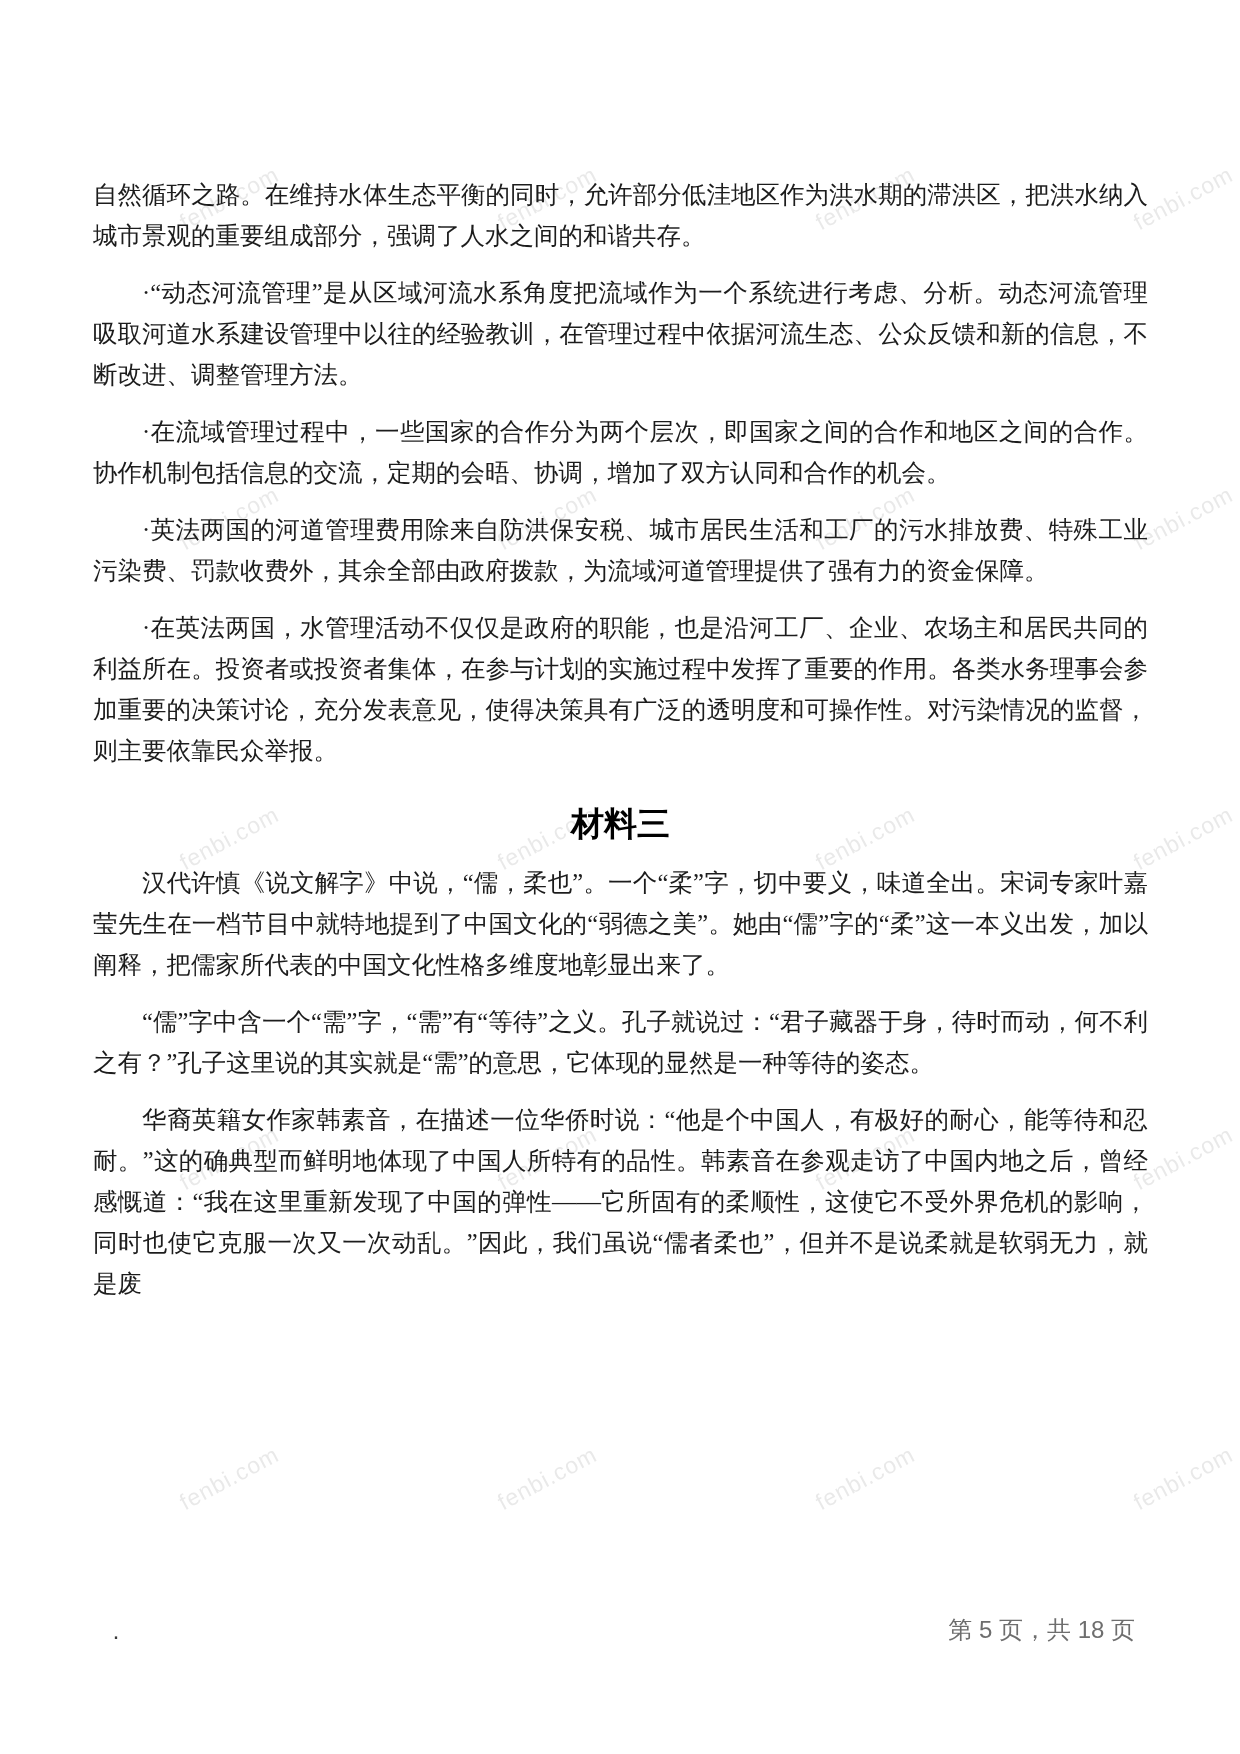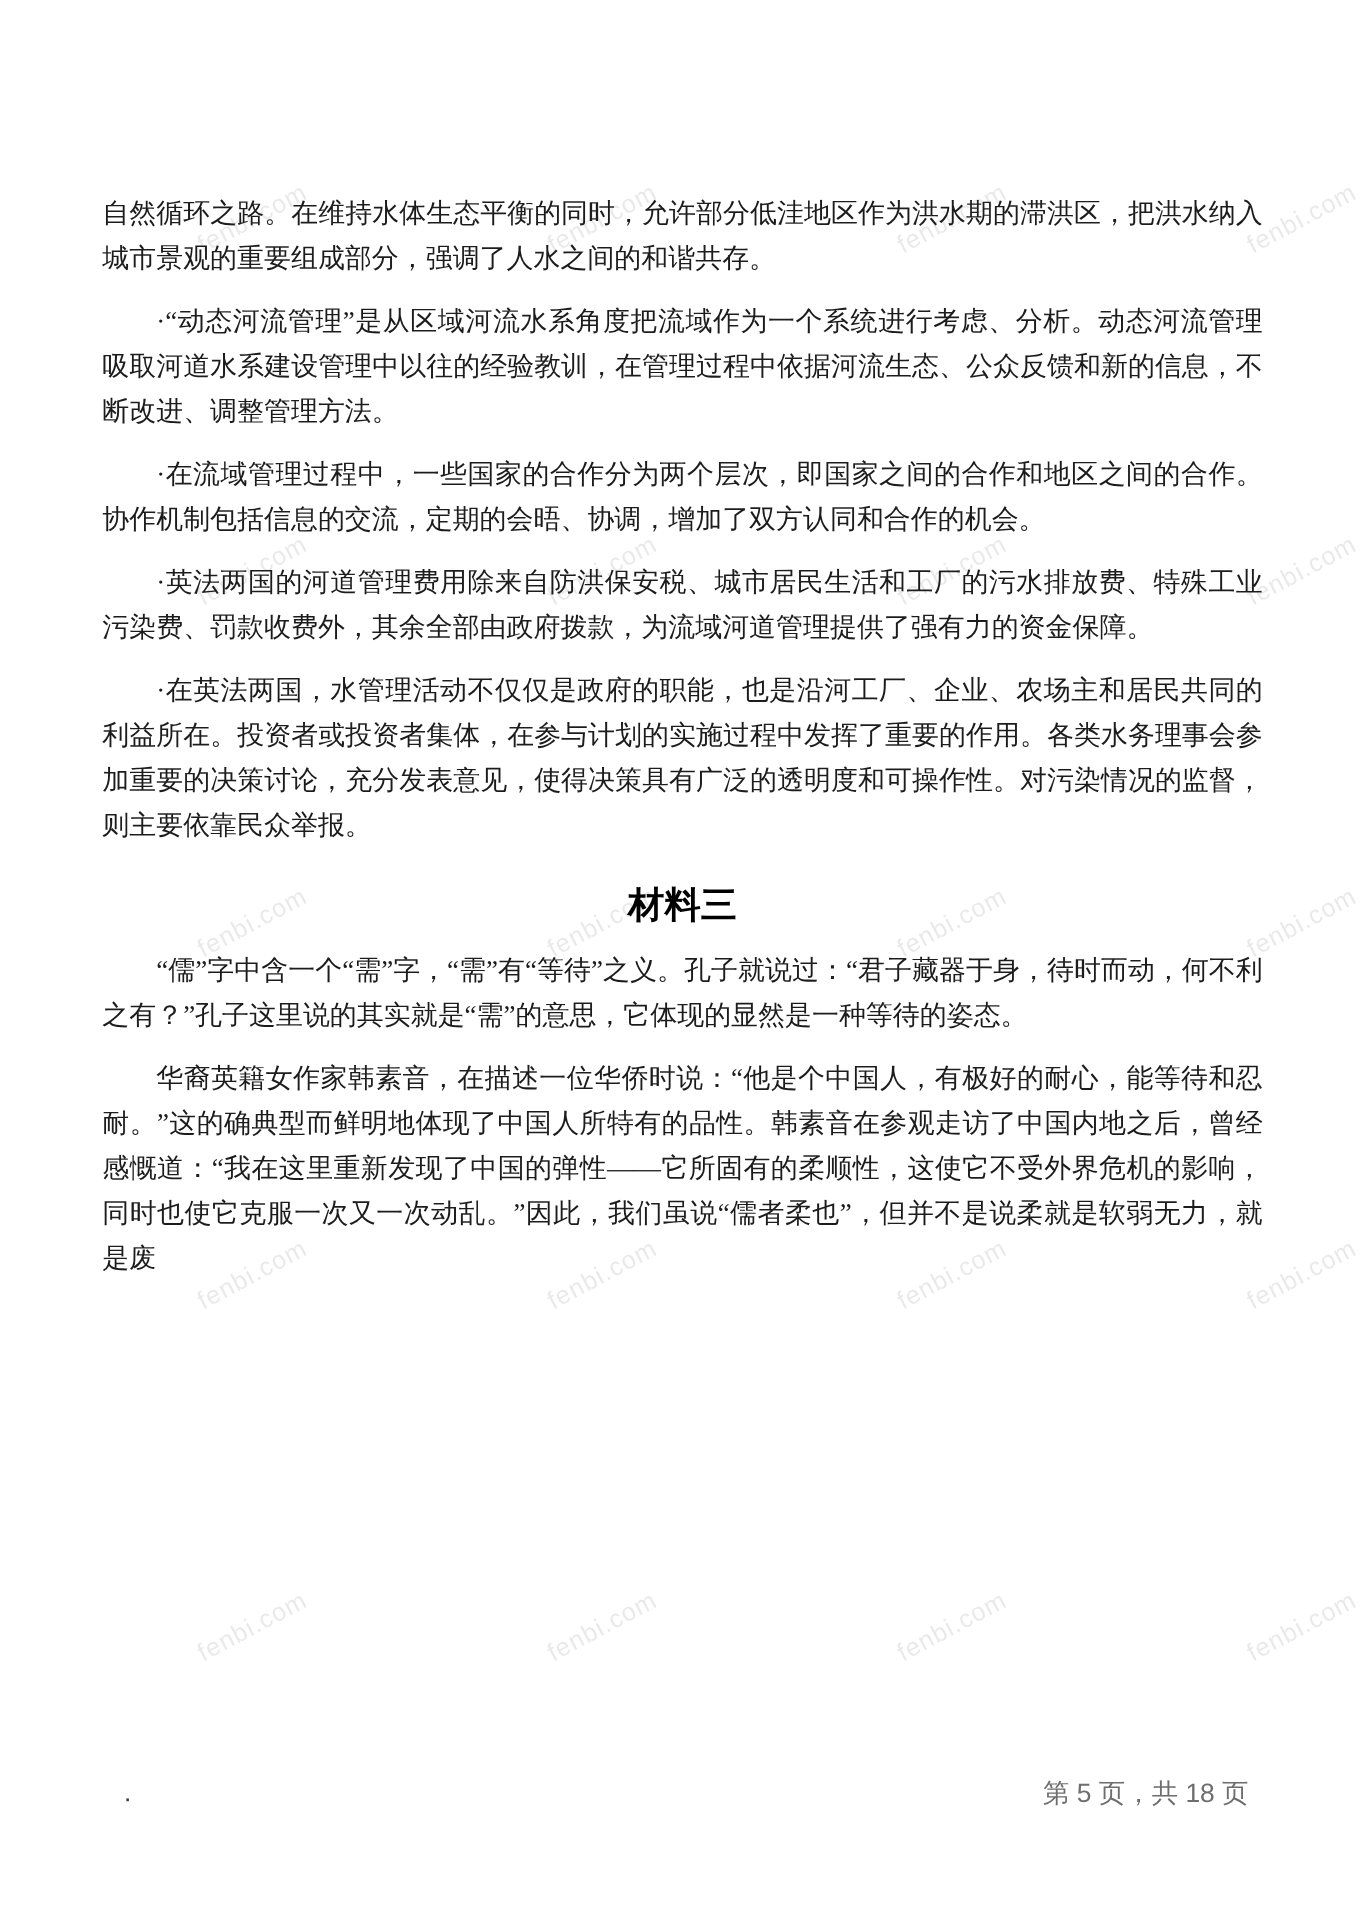--- a/index.html
+++ b/index.html
@@ -111,20 +111,21 @@
   <main class="content">
     <p class="para">自然循环之路。在维持水体生态平衡的同时，允许部分低洼地区作为洪水期的滞洪区，把洪水纳入城市景观的重要组成部分，强调了人水之间的和谐共存。</p>
 
     <p class="para indent">·“动态河流管理”是从区域河流水系角度把流域作为一个系统进行考虑、分析。动态河流管理吸取河道水系建设管理中以往的经验教训，在管理过程中依据河流生态、公众反馈和新的信息，不断改进、调整管理方法。</p>
     <p class="para indent">·在流域管理过程中，一些国家的合作分为两个层次，即国家之间的合作和地区之间的合作。协作机制包括信息的交流，定期的会晤、协调，增加了双方认同和合作的机会。</p>
     <p class="para indent">·英法两国的河道管理费用除来自防洪保安税、城市居民生活和工厂的污水排放费、特殊工业污染费、罚款收费外，其余全部由政府拨款，为流域河道管理提供了强有力的资金保障。</p>
     <p class="para indent">·在英法两国，水管理活动不仅仅是政府的职能，也是沿河工厂、企业、农场主和居民共同的利益所在。投资者或投资者集体，在参与计划的实施过程中发挥了重要的作用。各类水务理事会参加重要的决策讨论，充分发表意见，使得决策具有广泛的透明度和可操作性。对污染情况的监督，则主要依靠民众举报。</p>
 
     <h2 class="section-heading">材料三</h2>
 
+    <p class="para indent">汉代许慎《说文解字》中说，“儒，柔也”。一个“柔”字，切中要义，味道全出。宋词专家叶嘉莹先生在一档节目中就特地提到了中国文化的“弱德之美”。她由“儒”字的“柔”这一本义出发，加以阐释，把儒家所代表的中国文化性格多维度地彰显出来了。</p>
     <p class="para indent">“儒”字中含一个“需”字，“需”有“等待”之义。孔子就说过：“君子藏器于身，待时而动，何不利之有？”孔子这里说的其实就是“需”的意思，它体现的显然是一种等待的姿态。</p>
     <p class="para indent">华裔英籍女作家韩素音，在描述一位华侨时说：“他是个中国人，有极好的耐心，能等待和忍耐。”这的确典型而鲜明地体现了中国人所特有的品性。韩素音在参观走访了中国内地之后，曾经感慨道：“我在这里重新发现了中国的弹性——它所固有的柔顺性，这使它不受外界危机的影响，同时也使它克服一次又一次动乱。”因此，我们虽说“儒者柔也”，但并不是说柔就是软弱无力，就是废</p>
   </main>
 
   <span class="footer-dot">·</span>
   <span class="footer-page">第 5 页，共 18 页</span>
 
 </div>
 
 </body></html>

